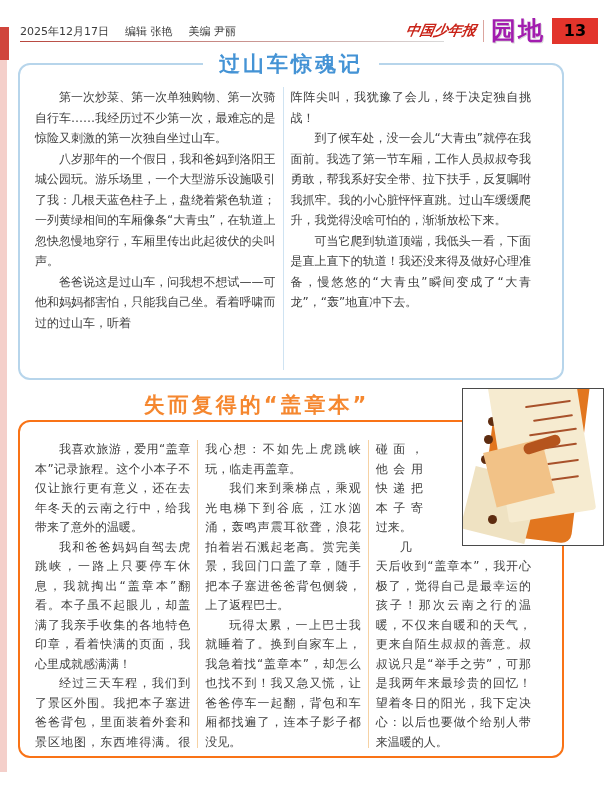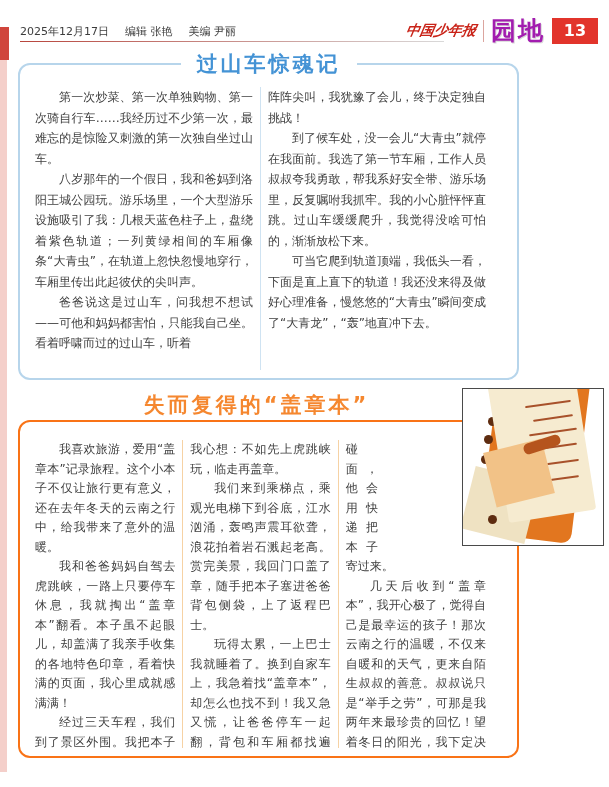--- a/index.html
+++ b/index.html
@@ -17,25 +17,25 @@
   .date-line { display:flex; gap:16px; font-size:11px; color:#3c3c3c; padding-top:4px; }
   .header-rule { position:absolute; left:20px; top:41px; width:424px; height:1px;
                  background:linear-gradient(to right,#b8453c,#d9d9d9); }
 
   .masthead { position:absolute; right:11px; top:14px; display:flex; align-items:center; gap:7px; }
   .masthead-name { color:#c92318; font-family:"DejaVu Serif", serif; font-style:italic;
                    font-weight:bold; font-size:14px; transform:skewX(-10deg); white-space:nowrap; }
   .masthead-divider { width:1px; height:22px; background:#dba59f; }
   .section-name { color:#a21caf; font-weight:bold; font-size:25px; letter-spacing:2px;
                   text-shadow:1px 1px 0 #d8d8d8; }
-  .page-number { width:46px; height:26px; background:#e2342b; color:#ffffff; font-weight:bold;
+  .page-number { width:46px; height:26px; background:#e2342b; color:#000000; font-weight:bold;
                  font-size:16px; display:flex; align-items:center; justify-content:center; }
 
   
-  .article { position:absolute; left:18px; width:501px; border-radius:12px; }
+  .article { position:absolute; left:18px; width:546px; border-radius:12px; }
   .article-1 { top:63px; height:317px; border:2px solid #b7d5eb; }
   .article-2 { top:420px; height:338px; border:2px solid #f97316; }
 
   .a1-title { position:absolute; top:-15px; left:50%; transform:translateX(-50%);
               background:#fff; padding:0 16px; color:#4493d5; font-size:21px; font-weight:bold;
               letter-spacing:3px; white-space:nowrap; }
   .a2-title { position:absolute; left:0; top:391px; width:513px; text-align:center;
               color:#f5872f; font-size:21px; font-weight:bold; letter-spacing:3px; }
 
   .cols { display:flex; height:100%; padding:22px 24px 8px 8px; }
@@ -105,21 +105,21 @@
   <div class="article article-1">
     <div class="a1-title">过山车惊魂记</div>
     <div class="cols">
       <div class="col">
         <p class="para indent">第一次炒菜、第一次单独购物、第一次骑自行车……我经历过不少第一次，最难忘的是惊险又刺激的第一次独自坐过山车。</p>
         <p class="para indent">八岁那年的一个假日，我和爸妈到洛阳王城公园玩。游乐场里，一个大型游乐设施吸引了我：几根天蓝色柱子上，盘绕着紫色轨道；一列黄绿相间的车厢像条“大青虫”，在轨道上忽快忽慢地穿行，车厢里传出此起彼伏的尖叫声。</p>
         <p class="para indent">爸爸说这是过山车，问我想不想试——可他和妈妈都害怕，只能我自己坐。看着呼啸而过的过山车，听着</p>
       </div>
       <div class="col">
         <p class="para">阵阵尖叫，我犹豫了会儿，终于决定独自挑战！</p>
-        <p class="para indent">到了候车处，没一会儿“大青虫”就停在我面前。我选了第一节车厢，工作人员叔叔夸我勇敢，帮我系好安全带、游乐场里，反复嘱咐我抓牢。我的小心脏怦怦直跳。过山车缓缓爬升，我觉得没啥可怕的，渐渐放松下来。</p>
+        <p class="para indent">到了候车处，没一会儿“大青虫”就停在我面前。我选了第一节车厢，工作人员叔叔夸我勇敢，帮我系好安全带、拉下扶手，反复嘱咐我抓牢。我的小心脏怦怦直跳。过山车缓缓爬升，我觉得没啥可怕的，渐渐放松下来。</p>
         <p class="para indent">可当它爬到轨道顶端，我低头一看，下面是直上直下的轨道！我还没来得及做好心理准备，慢悠悠的“大青虫”瞬间变成了“大青龙”，“轰”地直冲下去。</p>
       </div>
     </div>
   </div>
 
   <div class="a2-title">失而复得的“盖章本”</div>
 
   <div class="article article-2">
     <div class="cols">
       <div class="col">

